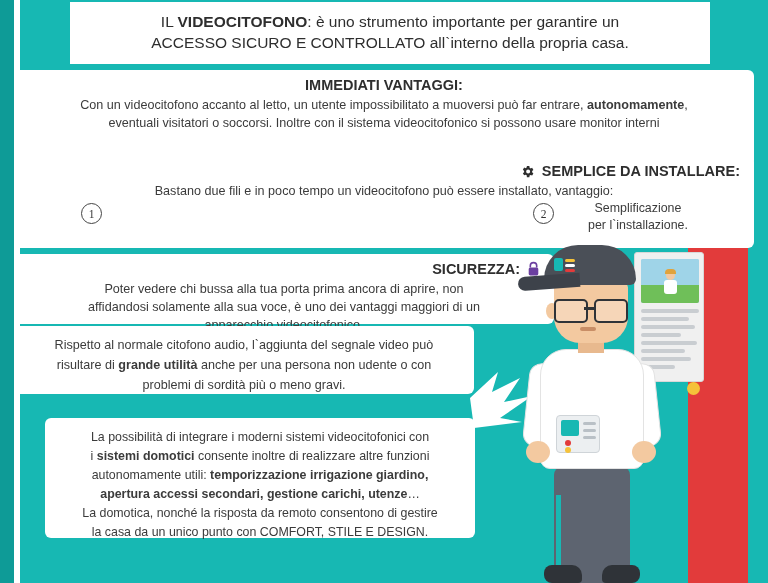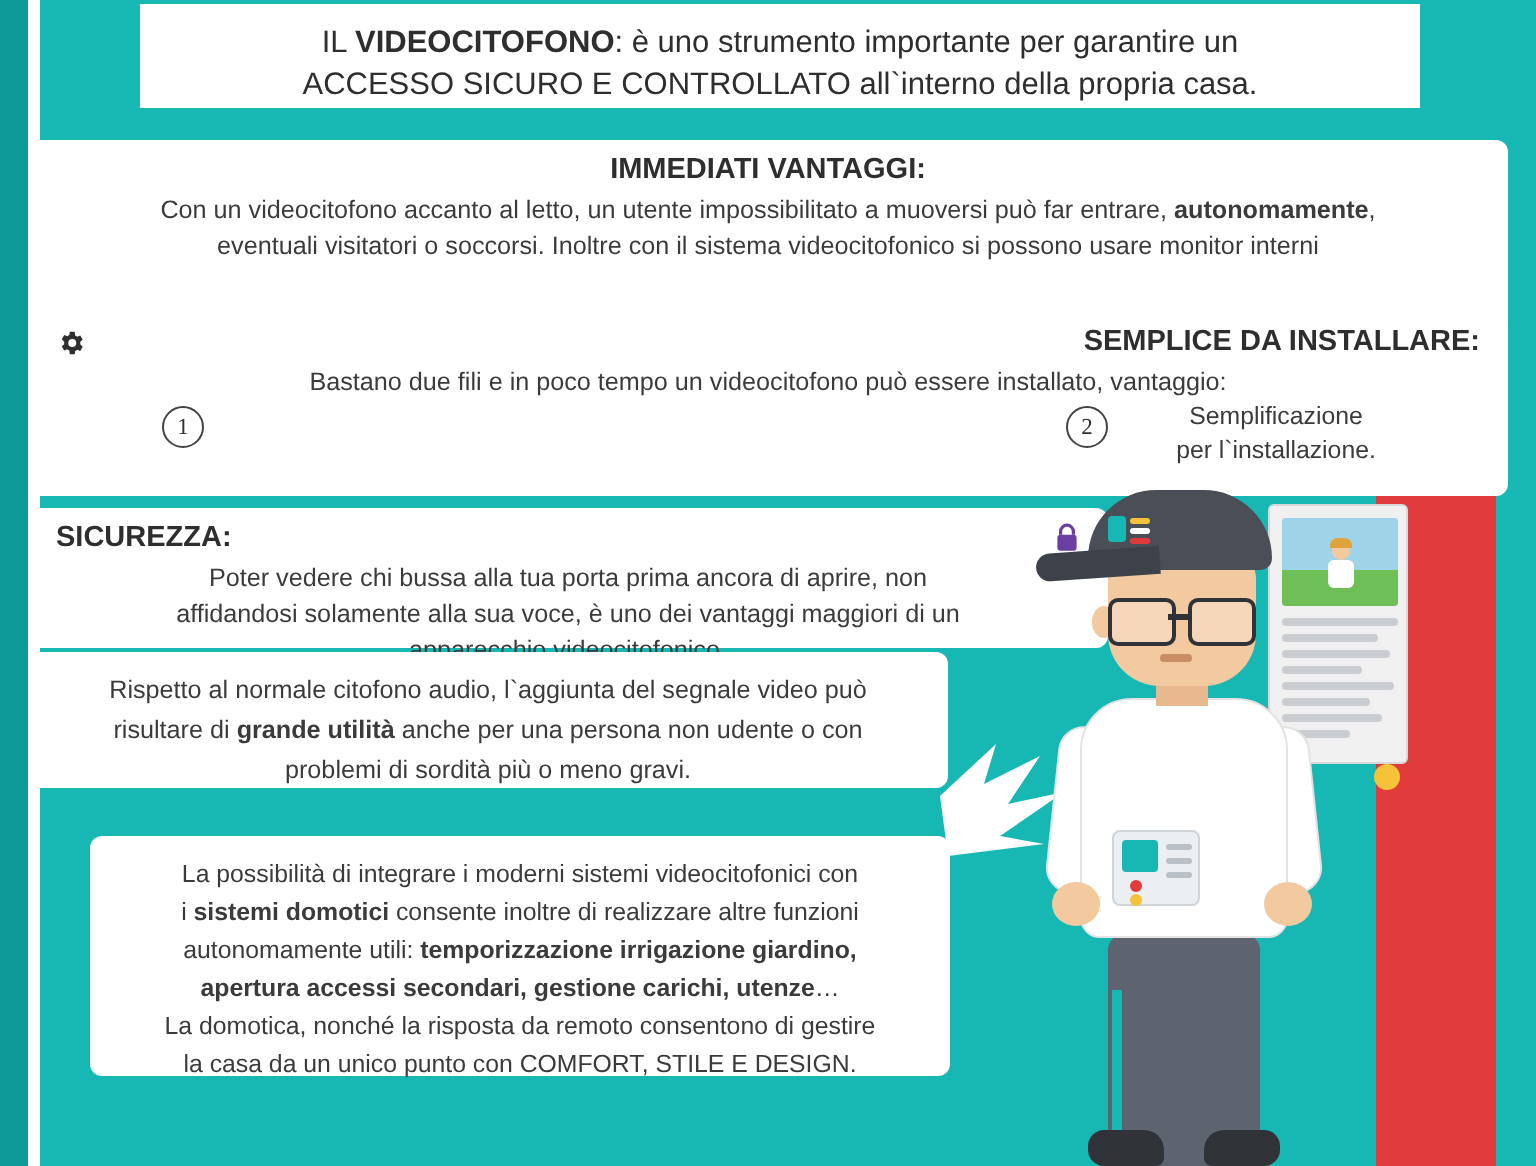--- a/index.html
+++ b/index.html
@@ -29,21 +29,21 @@
     border-radius:50%;background:#f5c23a;
   }
   
   .panel{
     position:absolute;background:#ffffff;
     color:#3b3b3b;
     text-align:center;
     box-sizing:border-box;
   }
   .p-title{
-    position:absolute;left:70px;top:2px;width:640px;height:52px;
+    position:absolute;left:70px;top:2px;width:640px;height:62px;
     padding:9px 10px 0 10px;font-size:15.5px;line-height:21px;color:#2e2e2e;
   }
   .p-title b{font-weight:bold;}
   .p-vantaggi{
     left:14px;top:70px;width:740px;height:96px;padding:6px 14px 0 14px;
     font-size:12.6px;line-height:18px;
     border-top-right-radius:6px;border-bottom-right-radius:6px;
   }
   .p-installare{
     left:14px;top:156px;width:740px;height:92px;padding:6px 14px 0 14px;
@@ -61,21 +61,21 @@
     border-top-right-radius:6px;border-bottom-right-radius:6px;
   }
   .p-domotica{
     left:45px;top:418px;width:430px;height:120px;padding:10px 14px 0 14px;
     font-size:12.4px;line-height:19px;text-align:center;
     border-radius:6px;
   }
   .hdr{
     font-weight:bold;font-size:14.5px;color:#2e2e2e;display:block;margin-bottom:2px;
   }
-  .hdr-row{display:flex;align-items:center;justify-content:space-between;gap:7px;margin-bottom:2px;}
+  .hdr-row{display:flex;align-items:center;justify-content:flex-end;gap:7px;margin-bottom:2px;}
   .strong{font-weight:bold;}
   
   .num-circ{
     position:absolute;width:19px;height:19px;border-radius:50%;
     border:1.6px solid #444;color:#333;font-size:11.5px;
     display:flex;align-items:center;justify-content:center;
     font-family:"Liberation Serif", serif;
   }
   .num1{left:81px;top:203px;}
   .num2{left:533px;top:203px;}

